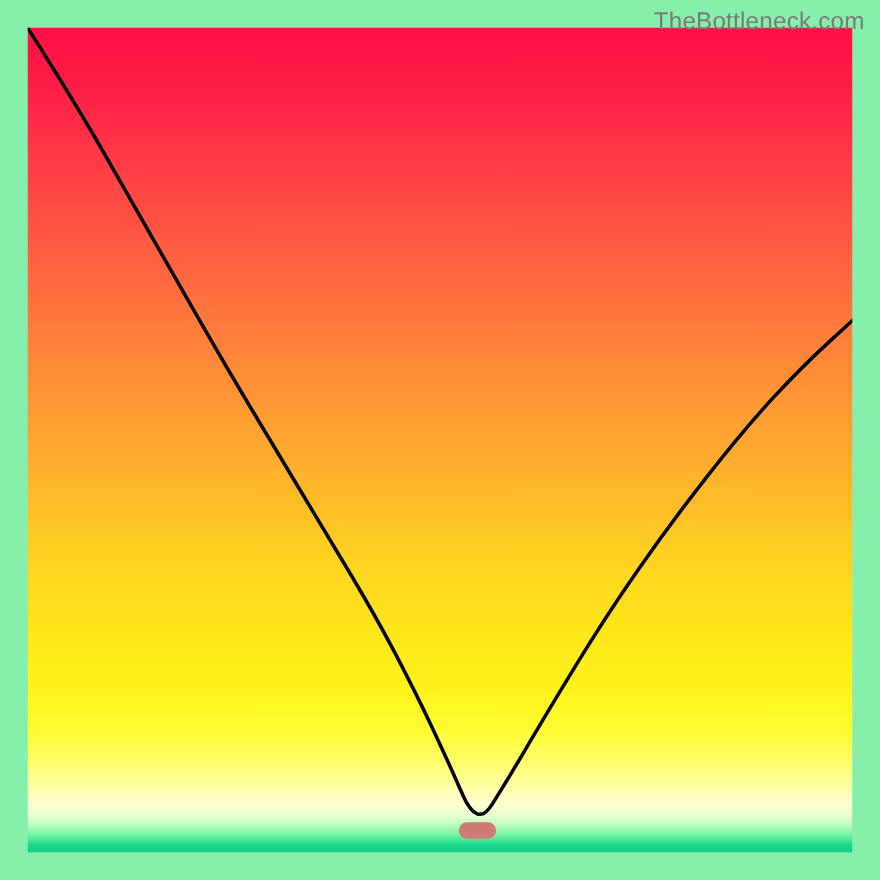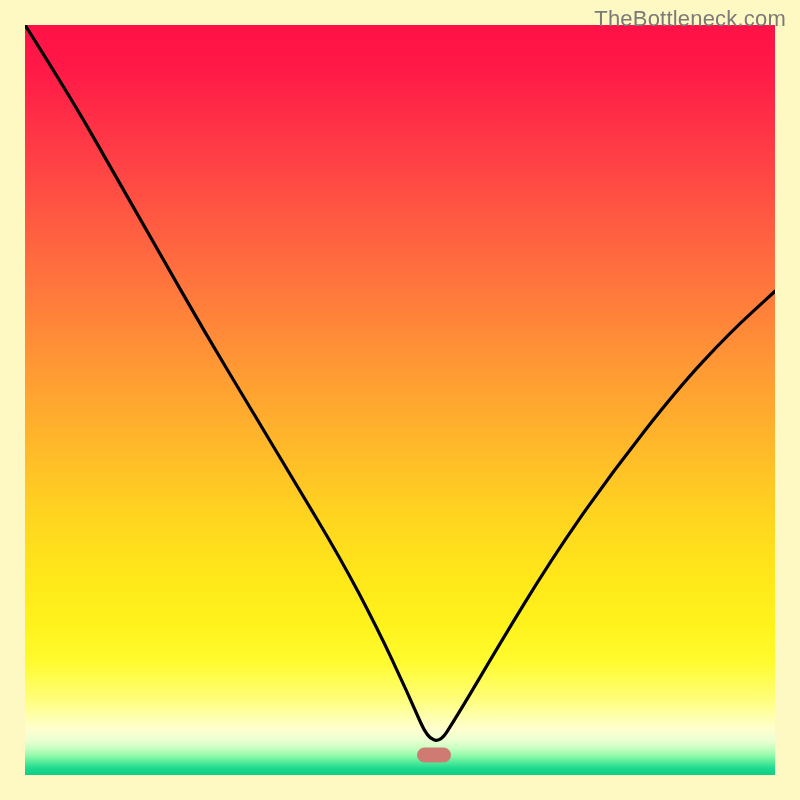--- a/index.html
+++ b/index.html
@@ -8,21 +8,21 @@
     width: 800px;
     height: 800px;
     background: #000;
     overflow: hidden;
     font-family: Arial, Helvetica, sans-serif;
   }
   .frame {
     position: relative;
     width: 800px;
     height: 800px;
-    background: #fef9c3;
+    background: #86efac;
     text-decoration: underline;
   }
   .watermark {
     position: absolute;
     top: 6px;
     right: 14px;
     color: #7a7a7a;
     font-size: 22px;
     font-weight: 500;
     letter-spacing: 0.2px;

